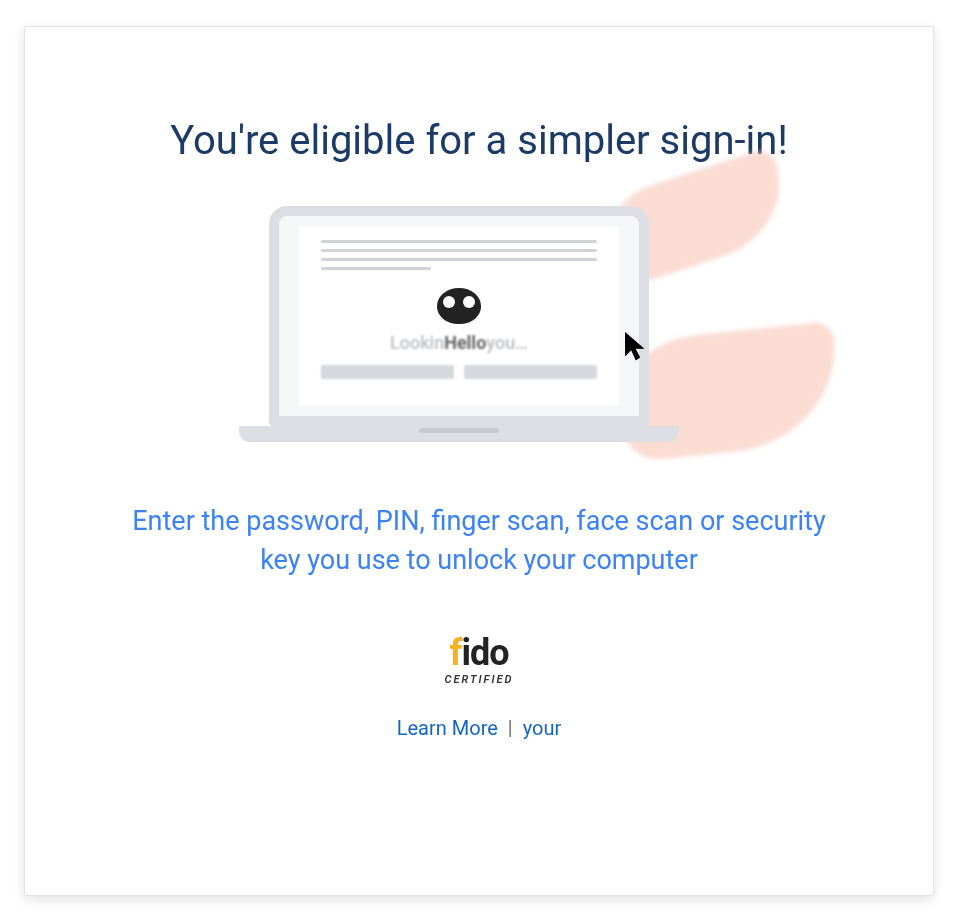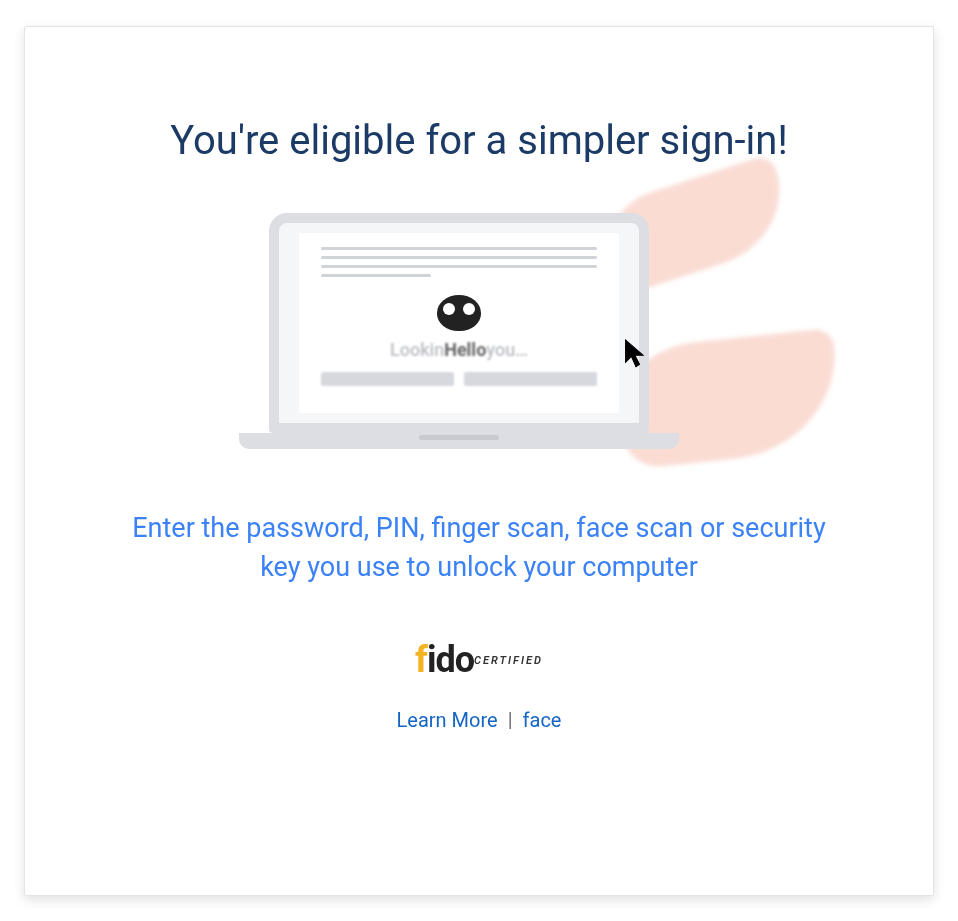--- a/index.html
+++ b/index.html
@@ -26,21 +26,21 @@
       padding: 90px 100px 60px 100px;
       display: flex;
       flex-direction: column;
       align-items: center;
     }
     .heading {
       font-size: 40px;
       font-weight: 400;
       color: #1b3a66;
       text-align: center;
-      margin-bottom: 35px;
+      margin-bottom: 28px;
     }
     .illustration-wrap {
       position: relative;
       width: 480px;
       height: 260px;
       margin: 0 auto 50px auto;
     }
     
     .laptop-base {
       position: absolute;
@@ -173,20 +173,21 @@
       font-size: 27px;
       font-weight: 400;
       border: none;
       border-radius: 6px;
       cursor: pointer;
       margin-bottom: 28px;
     }
 
     .fido {
       display: flex;
+      flex-direction: column;
       align-items: center;
       margin-bottom: 30px;
     }
     .fido-word {
       font-size: 36px;
       font-weight: 700;
       letter-spacing: -1px;
       line-height: 1;
     }
     .fido-f   { color: #f3b323; }
@@ -256,16 +257,16 @@
   <div class="fido">
     <div class="fido-word">
       <span class="fido-f">f</span><span class="fido-ido">ido</span>
     </div>
     <div class="fido-cert">CERTIFIED</div>
   </div>
 
   <div class="links-row">
     <a class="link">Learn More</a>
     <span class="sep">|</span>
-    <a class="link">face</a>
+    <a class="link">your</a>
   </div>
 
 </div>
 
 </body></html>

